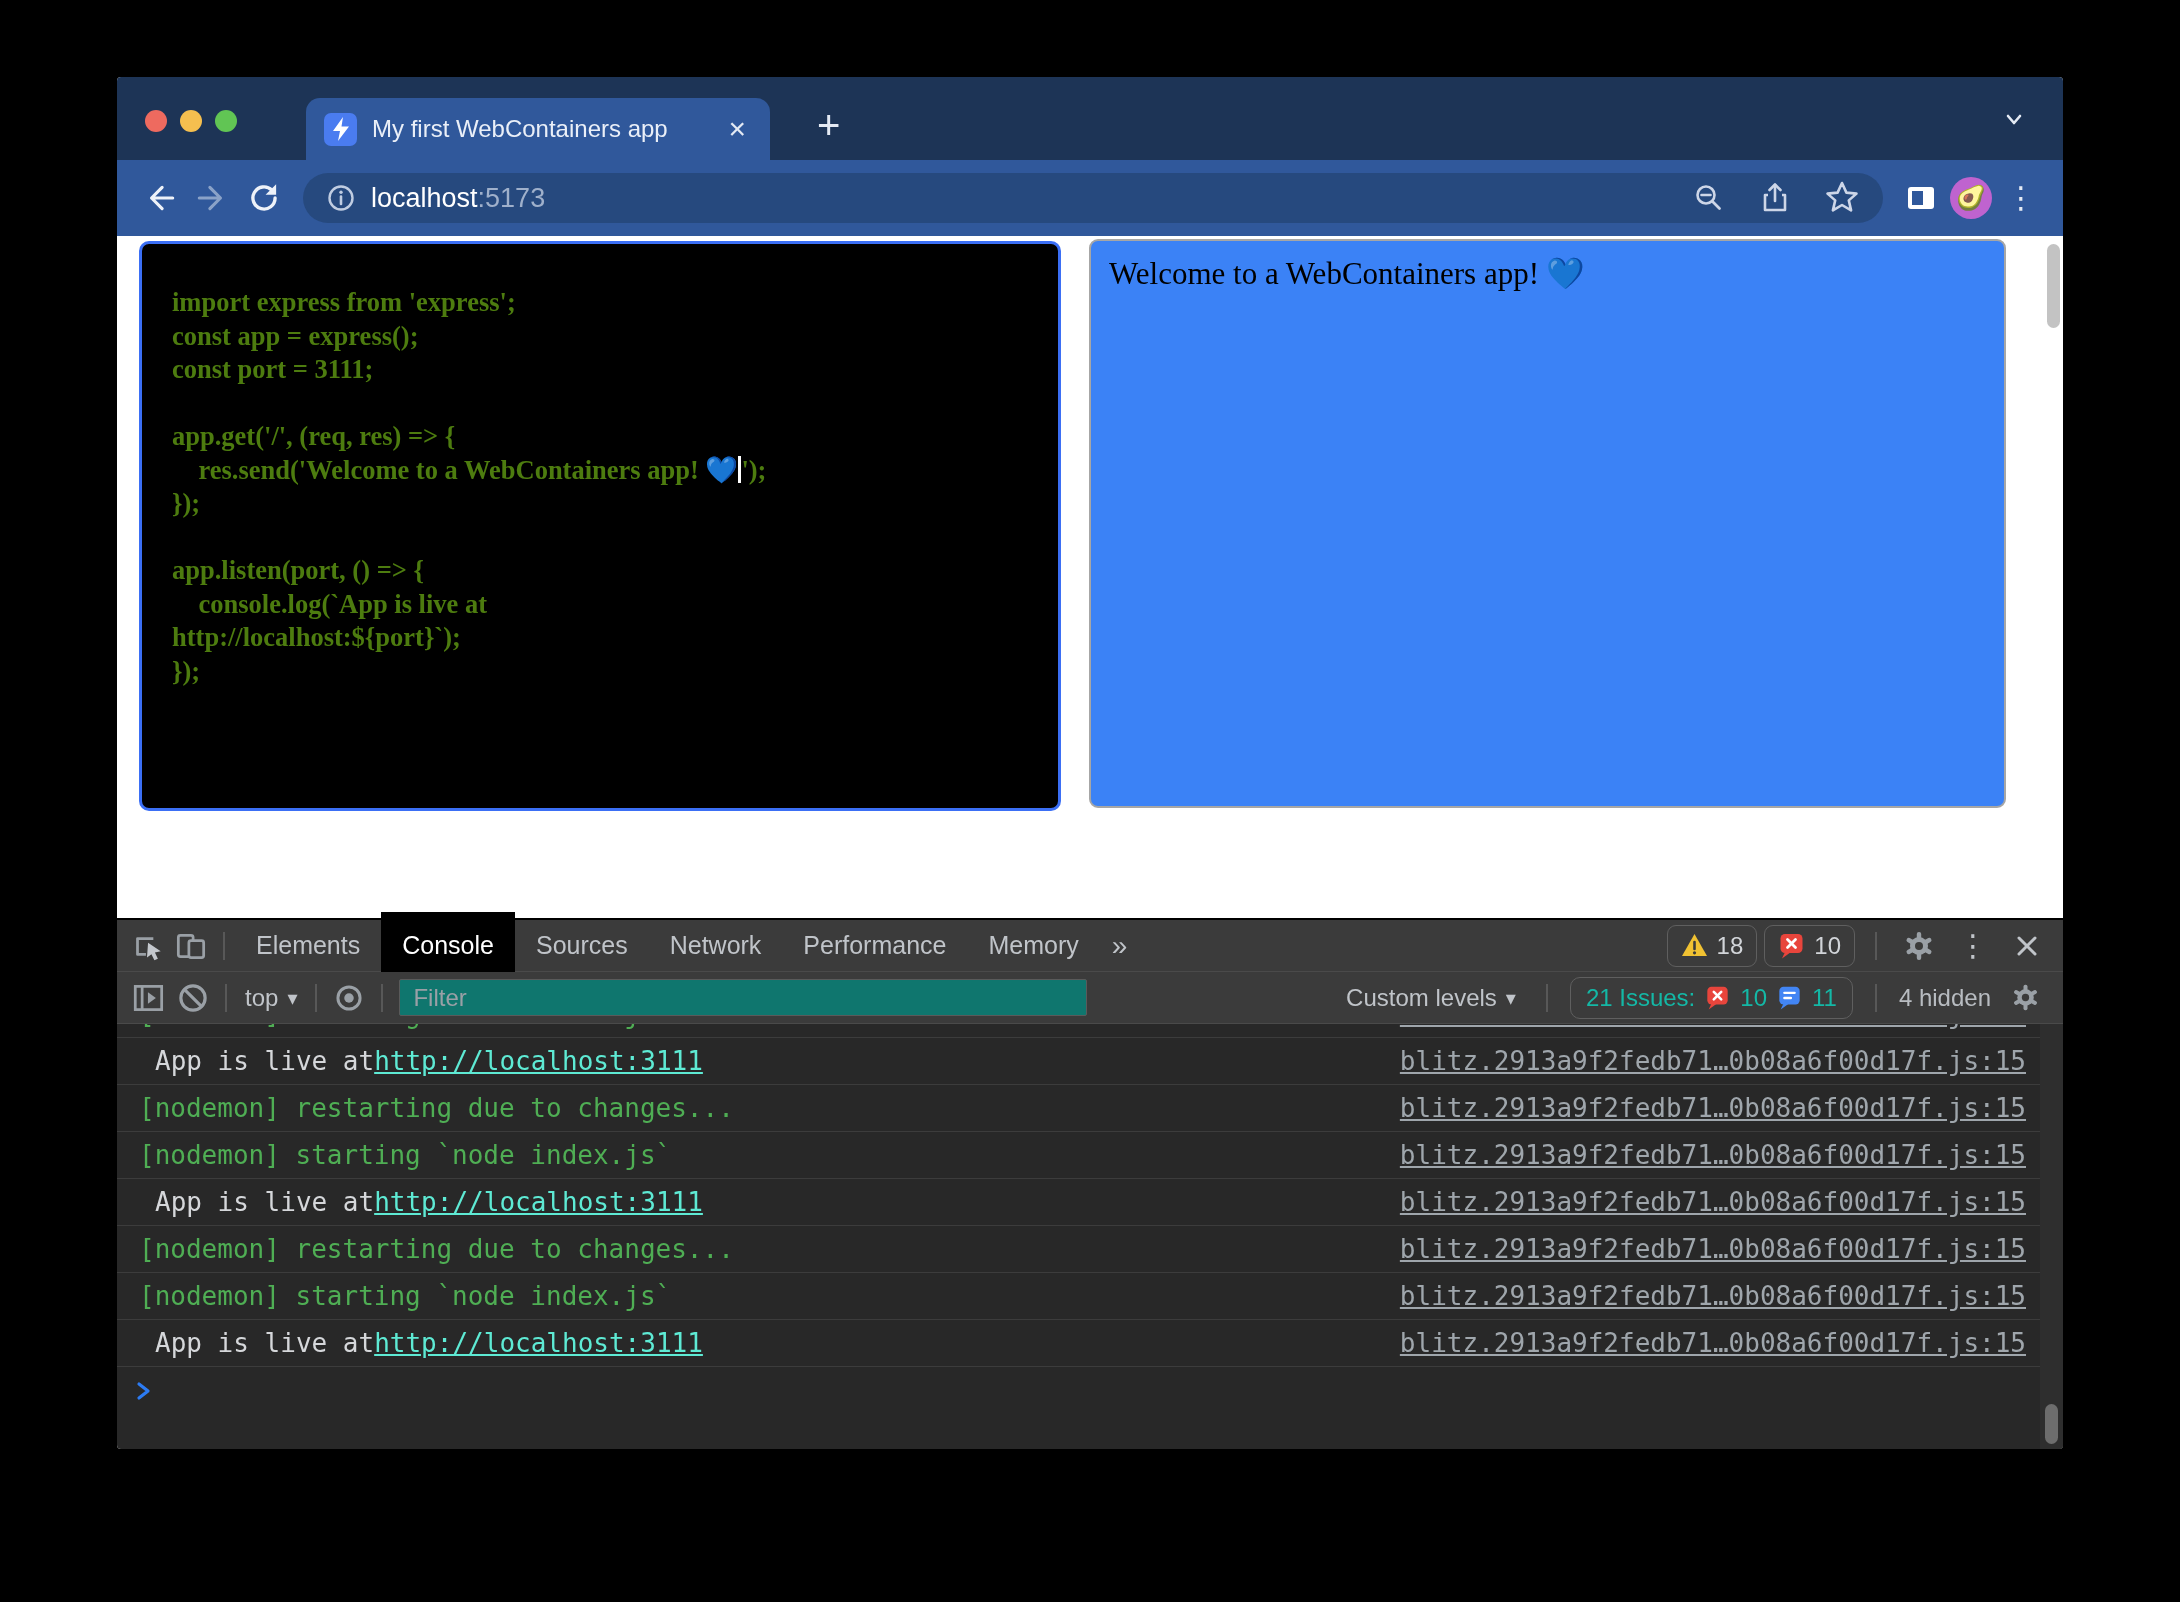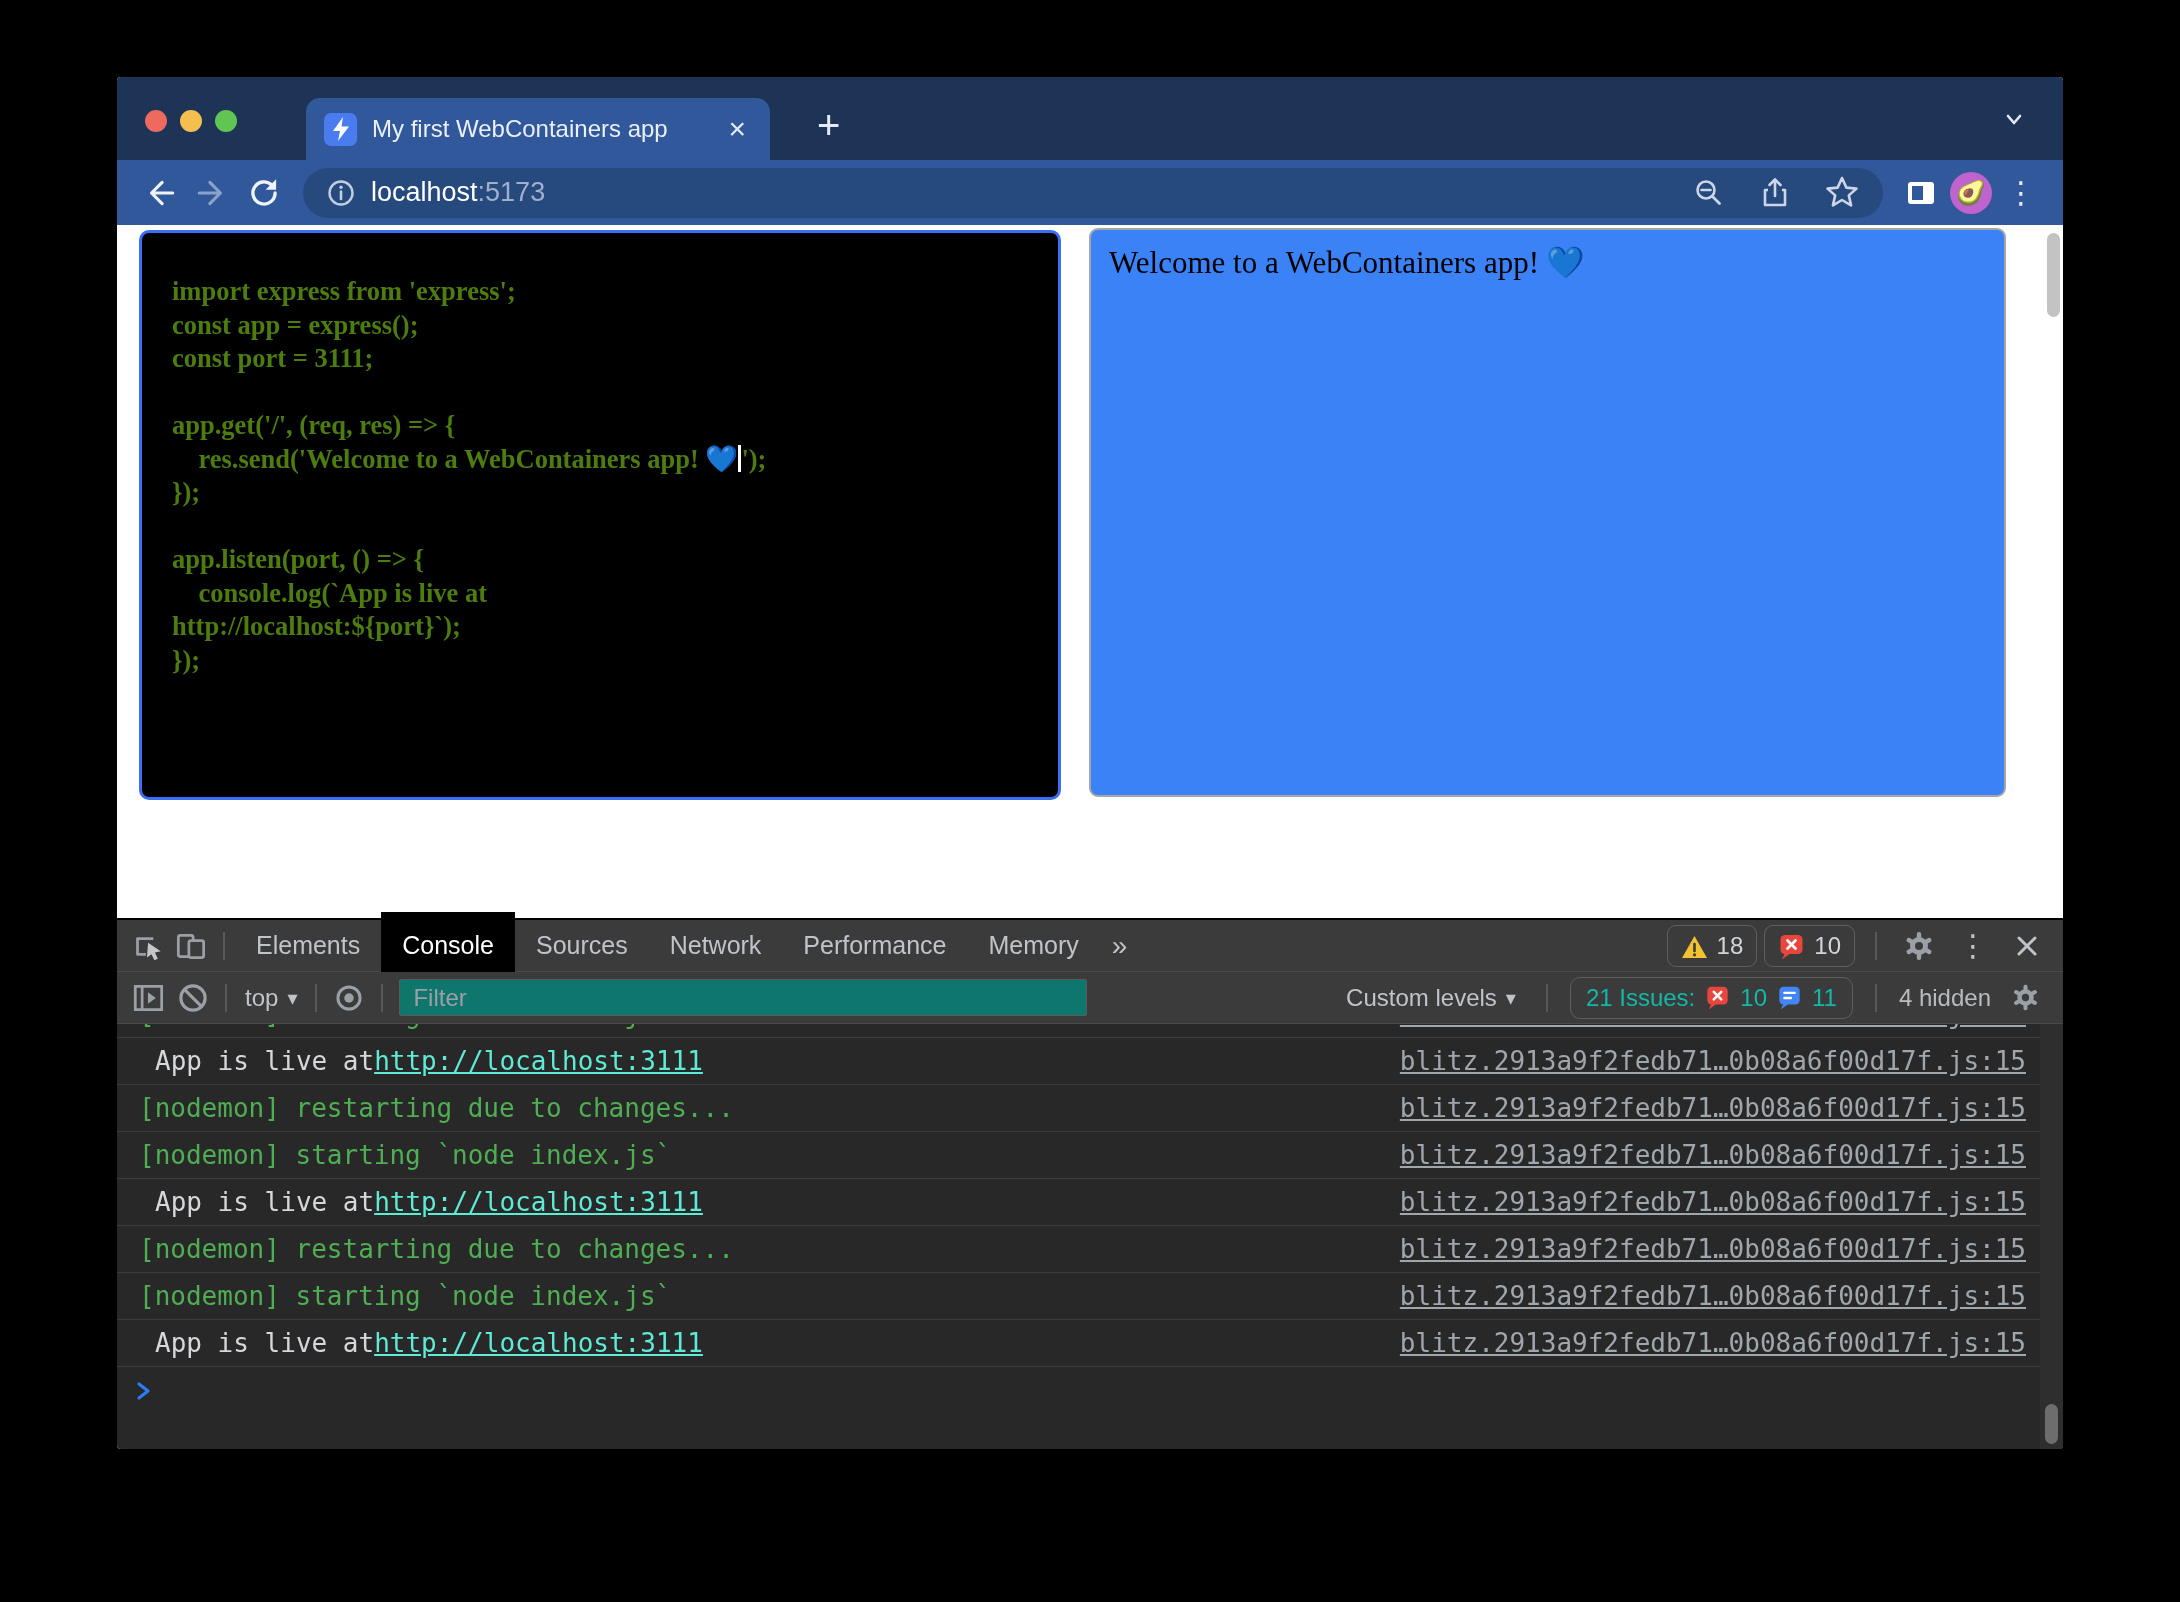--- a/index.html
+++ b/index.html
@@ -23,21 +23,21 @@
     background:#30589b; border-radius:14px 14px 0 0;
     display:flex; align-items:center; padding:0 20px 0 18px; gap:15px;
   }
   .favicon { width:33px; height:33px; border-radius:7px; background:#4a7cf0; flex:none;
     display:flex; align-items:center; justify-content:center; }
   .tab-title { color:#eaeff8; font-size:24px; flex:1; white-space:nowrap; overflow:hidden; }
   .tab-close { color:#e4eaf4; font-size:30px; line-height:30px; padding:0 4px; cursor:default; }
   .newtab { position:absolute; left:700px; top:28px; color:#e4eaf4; font-size:40px; font-weight:300; line-height:40px; }
   .tabsearch { position:absolute; right:34px; top:30px; }
   
-  .toolbar { height:65px; background:#30589b; flex:none; display:flex; align-items:center; padding:0 20px; gap:6px; }
+  .toolbar { height:76px; background:#30589b; flex:none; display:flex; align-items:center; padding:0 20px; gap:6px; }
   .navbtn { width:46px; height:46px; display:flex; align-items:center; justify-content:center; flex:none; }
   .omnibox {
     flex:1; height:50px; background:#26497e; border-radius:26px; margin:0 10px;
     display:flex; align-items:center; padding:0 22px; gap:14px; color:#fff; font-size:27px;
   }
   .omni-spacer { flex:1; }
   .omni-host { color:#ffffff; } .omni-port { color:#9fb0cb; }
   .omni-icons { display:flex; align-items:center; gap:30px; }
   .chromebtn { width:44px; height:44px; display:flex; align-items:center; justify-content:center; flex:none; }
   .avatar { width:42px; height:42px; border-radius:50%; background:#bf63cf; display:flex; align-items:center; justify-content:center; font-size:24px; }
@@ -62,21 +62,21 @@
   .devtools { height:531px; flex:none; background:#282828; border-top:2px solid #000;
     display:flex; flex-direction:column; position:relative; }
   .dt-tabbar { height:52px; flex:none; background:#3b3b3b; border-bottom:1px solid #4a4a4a;
     display:flex; align-items:center; padding:0 14px 0 8px; }
   .dt-iconbtn { width:44px; height:44px; display:flex; align-items:center; justify-content:center; flex:none; }
   .vsep { width:2px; height:28px; background:#585858; margin:0 10px; flex:none; }
   .dt-tab { height:68px; display:flex; align-items:center; padding:13px 21px; color:#c0c4c9; font-size:25px; flex:none; }
   .dt-tab.active { background:#000; color:#ffffff; }
   .dt-more { color:#c0c4c9; font-size:28px; padding:0 12px; }
   .dt-right { margin-left:auto; display:flex; align-items:center; gap:10px; }
-  .dt-badge { display:flex; align-items:flex-end; gap:9px; border:1px solid #5f5f5f; border-radius:9px;
+  .dt-badge { display:flex; align-items:flex-start; gap:9px; border:1px solid #5f5f5f; border-radius:9px;
     padding:6px 13px; color:#d2d5d9; font-size:24px; }
   .badge-pair { display:flex; gap:7px; }
   
   .dt-filterbar { height:52px; flex:none; background:#3b3b3b; border-bottom:1px solid #4a4a4a;
     display:flex; align-items:center; padding:0 16px 0 10px; color:#c0c4c9; }
   .dt-select { display:flex; align-items:center; gap:9px; font-size:24px; padding:0 8px; }
   .dd-arrow { font-size:20px; color:#c0c4c9; font-family:"DejaVu Sans", sans-serif; }
   .filter-input { width:688px; height:37px; background:#0f766e; border:1px solid #5a5a5a; border-radius:2px;
     color:#c0c4c9; font-size:24px; padding:0 13px; outline:none; font-family:"Liberation Sans",sans-serif; margin-left:6px; }
   .filter-input::placeholder { color:#9aa0a6; }

